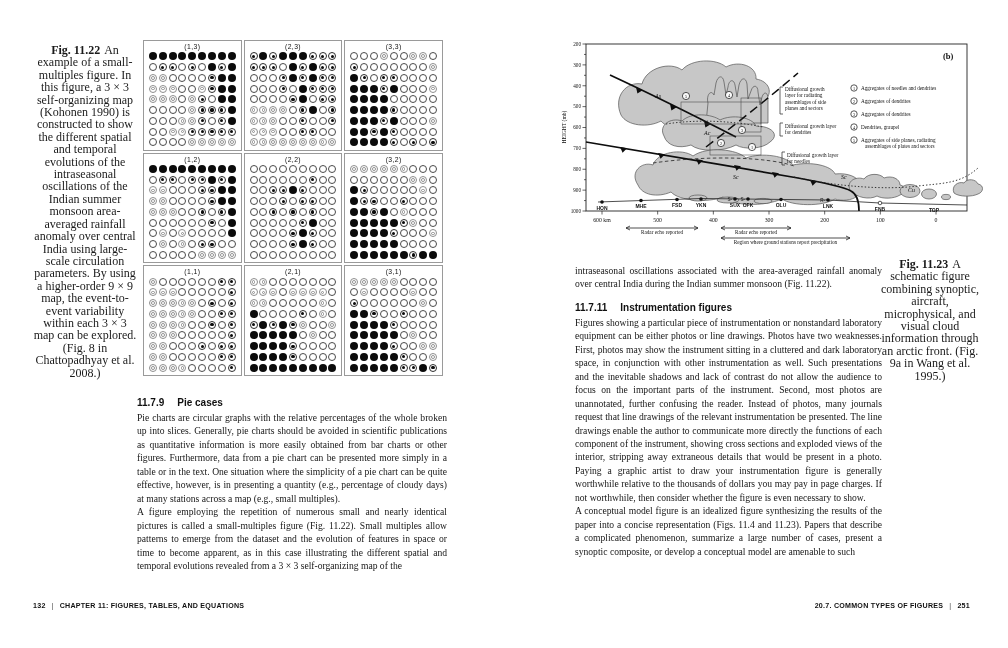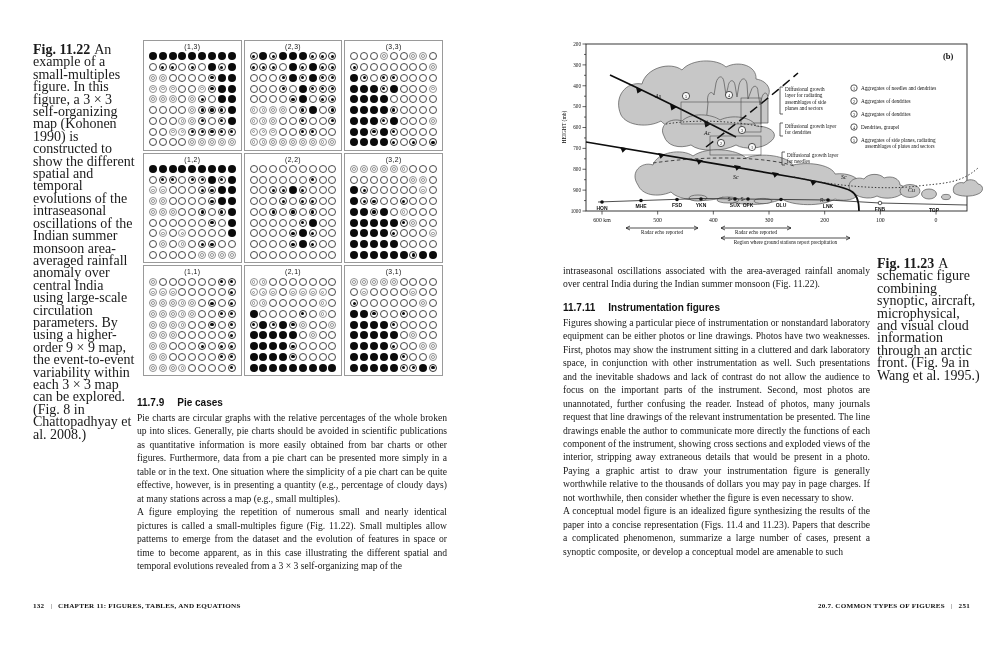--- a/index.html
+++ b/index.html
@@ -1,37 +1,37 @@
 <!DOCTYPE html>
 <html><head>
 <meta charset="utf-8">
 <style>
   html,body{margin:0;padding:0}
   body{width:1008px;height:648px;background:#fff;position:relative;overflow:hidden;
        font-family:"Liberation Serif",serif;color:#141414;}
   .abs{position:absolute}
 
   
-  .cap{position:absolute;font-size:14px;line-height:12.4px;text-align:left;color:#1a1a1a}
+  .cap{position:absolute;font-size:12px;line-height:12.4px;text-align:center;color:#1a1a1a}
   .capL{left:33px;top:44px;width:104px}
   .capR{left:877px;top:258px;width:106px}
   .caplead{font-weight:bold;margin-right:4px}
 
   
   .col{position:absolute}
   .colL{left:137px;top:397px;width:310px}
-  .colR{left:563px;top:264px;width:307px}
+  .colR{left:575px;top:264px;width:307px}
   .sec{font-family:"Liberation Sans",sans-serif;font-weight:bold;font-size:10px;
        margin:11px 0 3px 0;color:#111}
   .col .sec:first-child{margin-top:0}
   .sec .num{margin-right:13px}
   .bt{font-size:9.6px;line-height:13.45px;text-align:justify;margin:0 0 0 0;color:#161616}
 
   
-  .footer{position:absolute;top:602px;font-family:Liberation Serif, serif;
+  .footer{position:absolute;top:602px;font-family:Liberation Sans, sans-serif;
           font-weight:bold;font-size:7.1px;letter-spacing:.25px;color:#111;white-space:nowrap}
   .fL{left:33px}
   .fR{right:38px}
   .footer .sep{margin:0 6px;font-weight:400;color:#444}
 
   
   .som{position:absolute;left:143px;top:40px;width:300px;height:336px;
        display:grid;grid-template-columns:repeat(3,1fr);grid-template-rows:repeat(3,1fr);gap:2px}
   .som-panel{border:1px solid #9a9a9a;background:#fff;box-sizing:border-box;
              display:flex;flex-direction:column;padding-top:1px}

